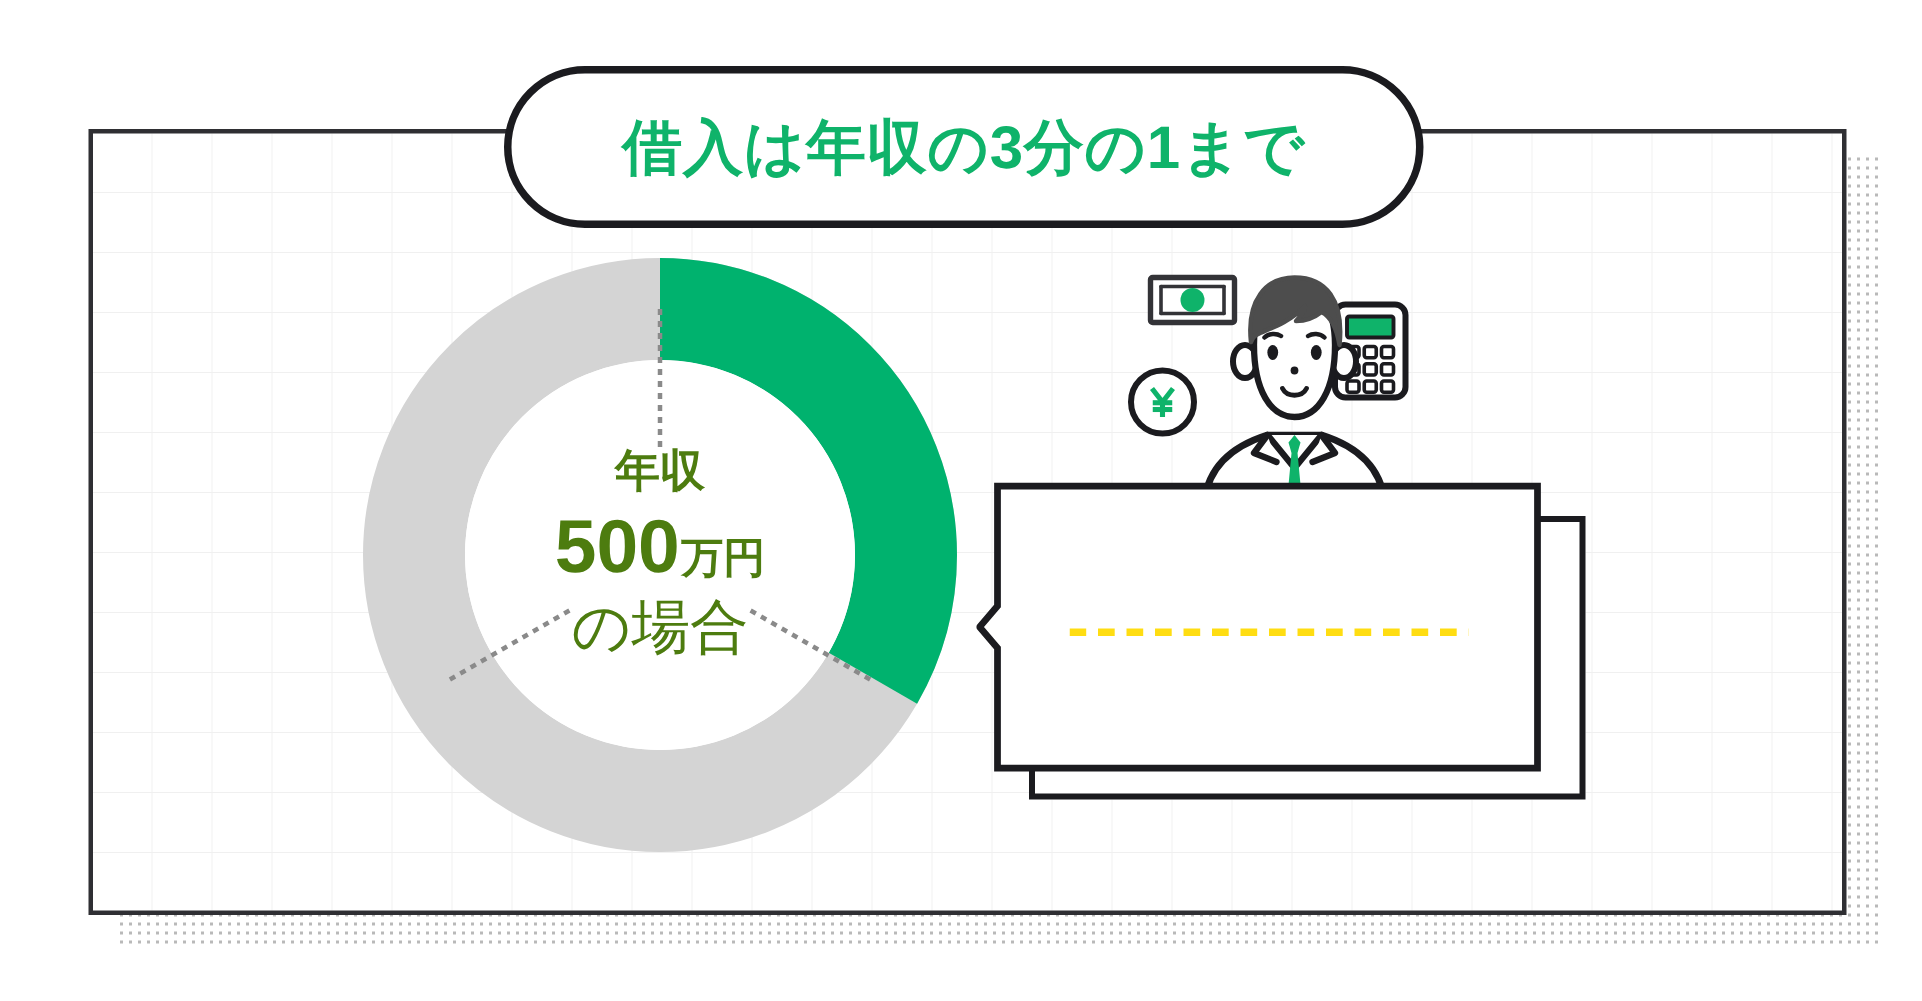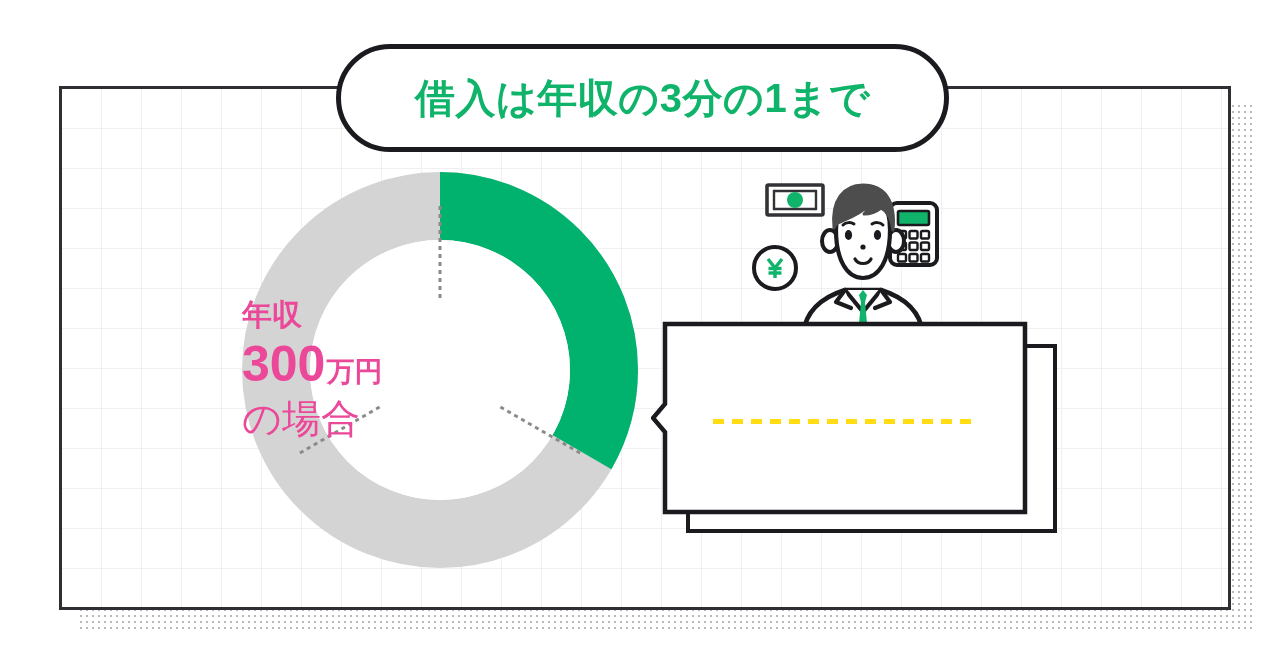--- a/index.html
+++ b/index.html
@@ -84,23 +84,23 @@
     z-index: 4;
   }
   #donut-svg { display: block; width: 396px; height: 396px; }
 
   #donut-center-text {
     position: absolute;
     left: 0; top: 0;
     width: 396px; height: 396px;
     display: flex;
     flex-direction: column;
-    align-items: flex-start;
+    align-items: center;
     justify-content: center;
-    color: #ec4899;
+    color: #4d7c0f;
     pointer-events: none;
   }
   #donut-center-text .line-top {
     font-size: 30px;
     font-weight: bold;
     line-height: 1.25;
   }
   #donut-center-text .line-mid {
     font-size: 50px;
     font-weight: bold;
@@ -211,21 +211,21 @@
 
       <g stroke="#8a8a8a" stroke-width="3" stroke-dasharray="4 4">
         <line x1="198" y1="34" x2="198" y2="130"></line>
         <line x1="338.07" y1="281" x2="254.95" y2="233"></line>
         <line x1="57.93" y1="281" x2="141.05" y2="233"></line>
       </g>
     </svg>
     <div id="donut-center-text">
       <div class="line-top">年収</div>
       <div class="line-mid">
-        <span>300</span>
+        <span>500</span>
         <span class="unit">万円</span>
       </div>
       <div class="line-bot">の場合</div>
     </div>
   </div>
 
   <div id="person">
     <svg viewBox="0 0 230 156" width="230" height="156" xmlns="http://www.w3.org/2000/svg">
       <g fill="none" stroke="#333337" stroke-width="3.4" stroke-linecap="round" stroke-linejoin="round">
 

